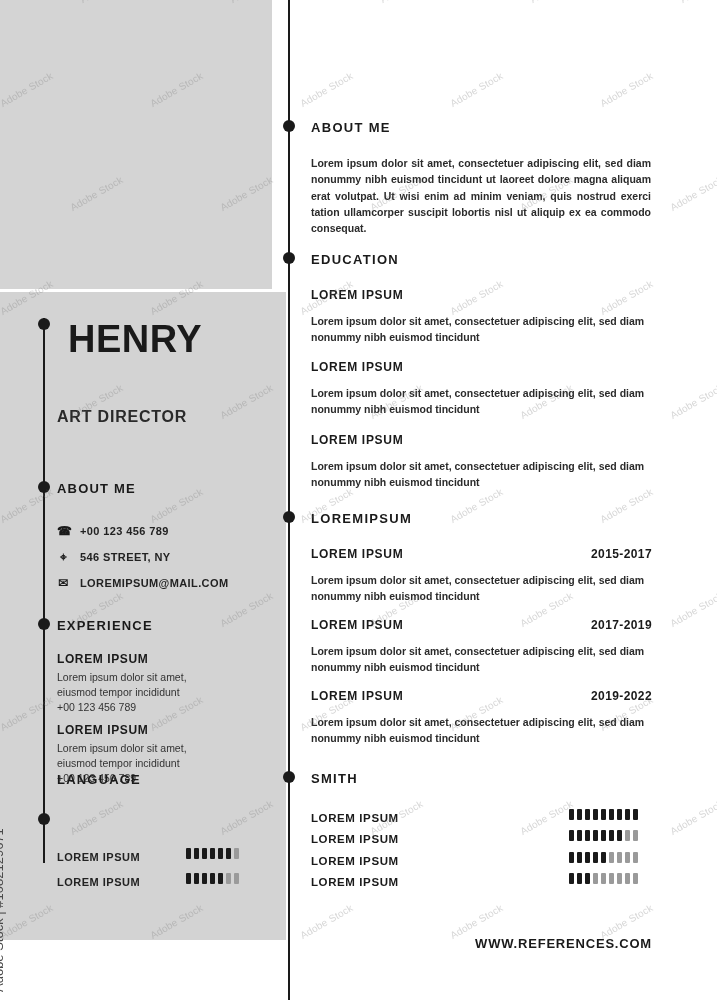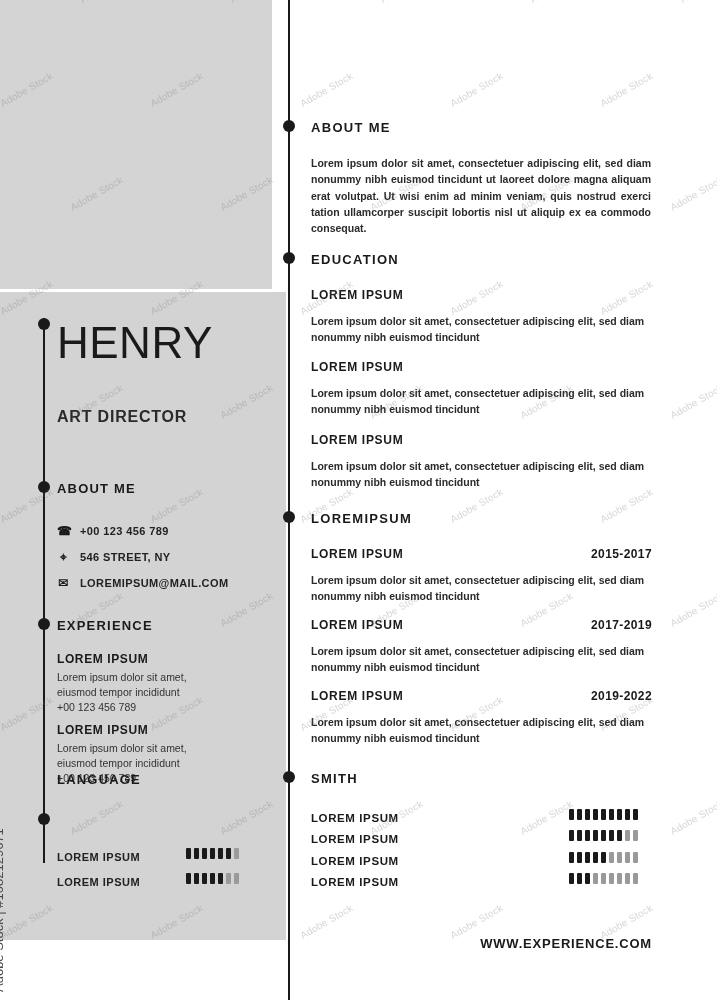--- a/index.html
+++ b/index.html
@@ -82,23 +82,23 @@
   .dot {
     position: absolute;
     width: 12px; height: 12px;
     border-radius: 50%;
     background: #1a1a1a;
   }
 
   
   .name {
     position: absolute;
-    left: 57px; top: 319px;
-    font-size: 44px;
-    font-weight: normal;
+    left: 68px; top: 319px;
+    font-size: 38px;
+    font-weight: bold;
     color: #1a1a1a;
     line-height: 1.08;
     letter-spacing: 0.5px;
   }
   .role {
     position: absolute;
     left: 57px; top: 408px;
     font-size: 16px;
     font-weight: bold;
     color: #2a2a2a;
@@ -384,21 +384,21 @@
       <i></i>
       <i></i>
       <i class="off"></i>
       <i class="off"></i>
       <i class="off"></i>
       <i class="off"></i>
       <i class="off"></i>
       <i class="off"></i>
     </div>
 
-  <div class="website">WWW.EXPERIENCE.COM</div>
+  <div class="website">WWW.REFERENCES.COM</div>
 </div>
 
 <div class="wm-layer" id="wm-layer">
     <span class="wm" style="left: 76.5385px; top: -20px; transform: rotate(-30deg);">Adobe Stock</span>
     <span class="wm" style="left: 226.538px; top: -20px; transform: rotate(-30deg);">Adobe Stock</span>
     <span class="wm" style="left: 376.538px; top: -20px; transform: rotate(-30deg);">Adobe Stock</span>
     <span class="wm" style="left: 526.538px; top: -20px; transform: rotate(-30deg);">Adobe Stock</span>
     <span class="wm" style="left: 676.538px; top: -20px; transform: rotate(-30deg);">Adobe Stock</span>
     <span class="wm" style="left: -3.46154px; top: 84px; transform: rotate(-30deg);">Adobe Stock</span>
     <span class="wm" style="left: 146.538px; top: 84px; transform: rotate(-30deg);">Adobe Stock</span>

